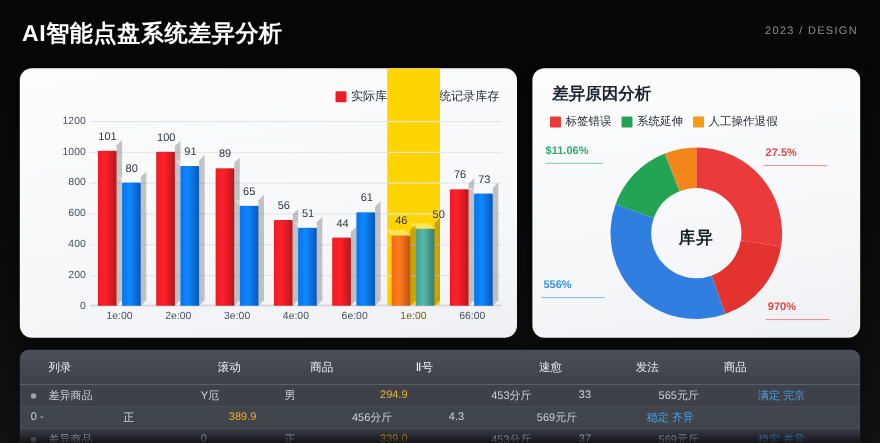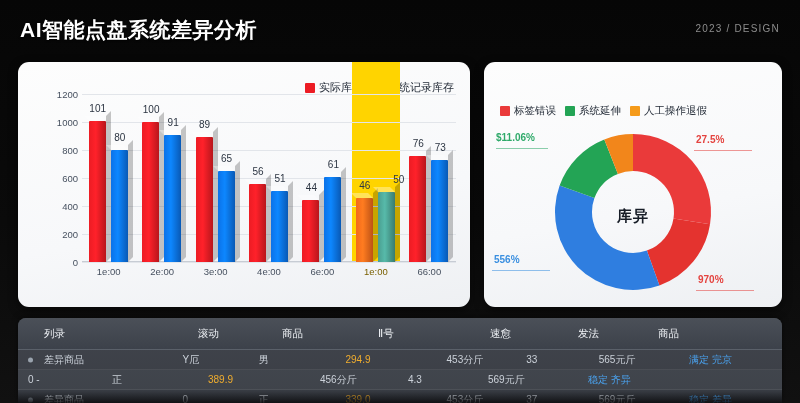--- a/index.html
+++ b/index.html
@@ -47,21 +47,21 @@
   
   .legend { position: absolute; display: flex; align-items: center; gap: 8px; }
   .legend-left  { right: 16px; top: 18px; gap: 11px; }
   .legend-right { left: 16px;  top: 42px; gap: 9px; }
   .legend-item { display: flex; align-items: center; gap: 4px; }
   .legend-swatch { width: 10px; height: 10px; border-radius: 1px; display: inline-block; }
   .legend-label { font-size: 11px; color: #242c38; white-space: nowrap; }
   .legend-right .legend-label { font-size: 10.5px; }
 
   
-  .bar-chart { position: absolute; left: 0; top: 28px; width: 452px; height: 201px; }
+  .bar-chart { position: absolute; left: 0; top: 44px; width: 452px; height: 201px; }
   .yaxis { position: absolute; left: 14px; top: 4px; width: 46px; height: 168px; }
   .ytick {
     position: absolute; right: 0; width: 46px; text-align: right;
     font-size: 9.5px; color: #46505f; transform: translateY(-50%);
   }
   .plot {
     position: absolute; left: 64px; top: 4px; width: 374px; height: 168px;
   }
   .gridline {
     position: absolute; left: 0; width: 100%; height: 1px;
@@ -231,20 +231,21 @@
           <div class="xlabel" style="left: 133.571px;">3e:00</div>
           <div class="xlabel" style="left: 187px;">4e:00</div>
           <div class="xlabel" style="left: 240.429px;">6e:00</div>
           <div class="xlabel hot" style="left: 293.857px;">1e:00</div>
           <div class="xlabel" style="left: 347.286px;">66:00</div>
         </div>
     </div>
   </div>
 
   <div class="panel panel-right">
+    <div class="panel-title">差异原因分析</div>
 
     <div class="legend legend-right">
       <div class="legend-item">
         <span class="legend-swatch" style="background:#ea3a3a"></span>
         <span class="legend-label">标签错误</span>
       </div>
       <div class="legend-item">
         <span class="legend-swatch" style="background:#23a455"></span>
         <span class="legend-label">系统延伸</span>
       </div>

